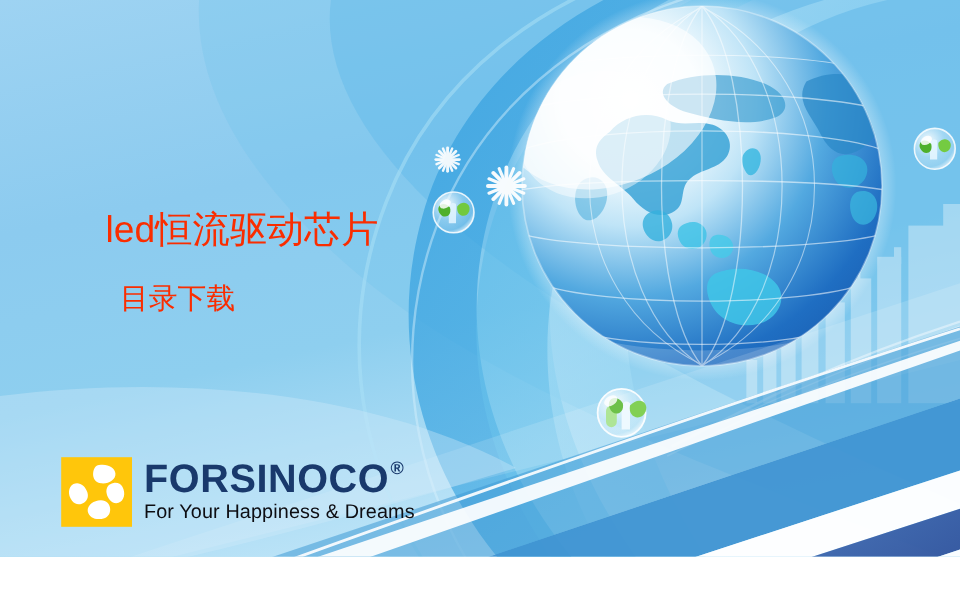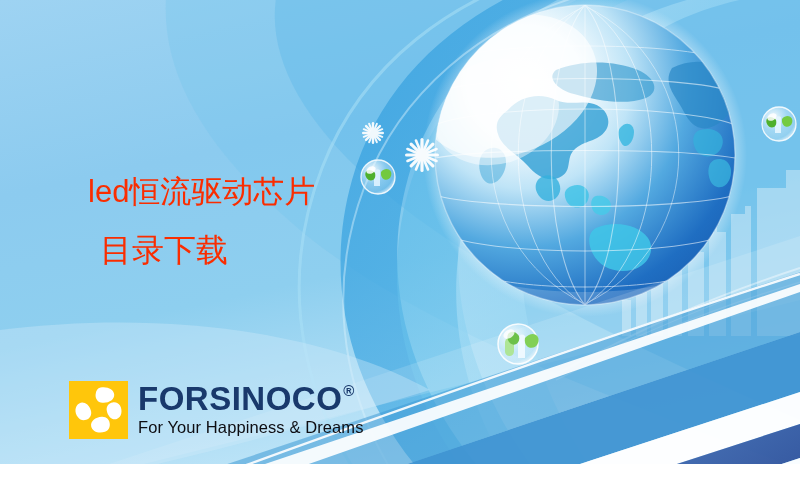--- a/index.html
+++ b/index.html
@@ -35,27 +35,27 @@
   .headline .line {
     color: #fa2d00;
     font-size: 31px;
     line-height: 58px;
     letter-spacing: 0px;
     white-space: nowrap;
     font-family: "Liberation Sans", "DejaVu Sans", sans-serif;
   }
   .headline .line2 {
     padding-left: 12px;
-    font-size: 32px;
+    font-size: 24px;
   }
 
   
   .logo-lockup {
     position: absolute;
-    left: 69px;
+    left: 51px;
     top: 381px;
     z-index: 40;
     display: flex;
     align-items: flex-start;
   }
   .logo-mark {
     width: 59px;
     height: 58px;
     background: #ffc60b;
     flex: 0 0 auto;

